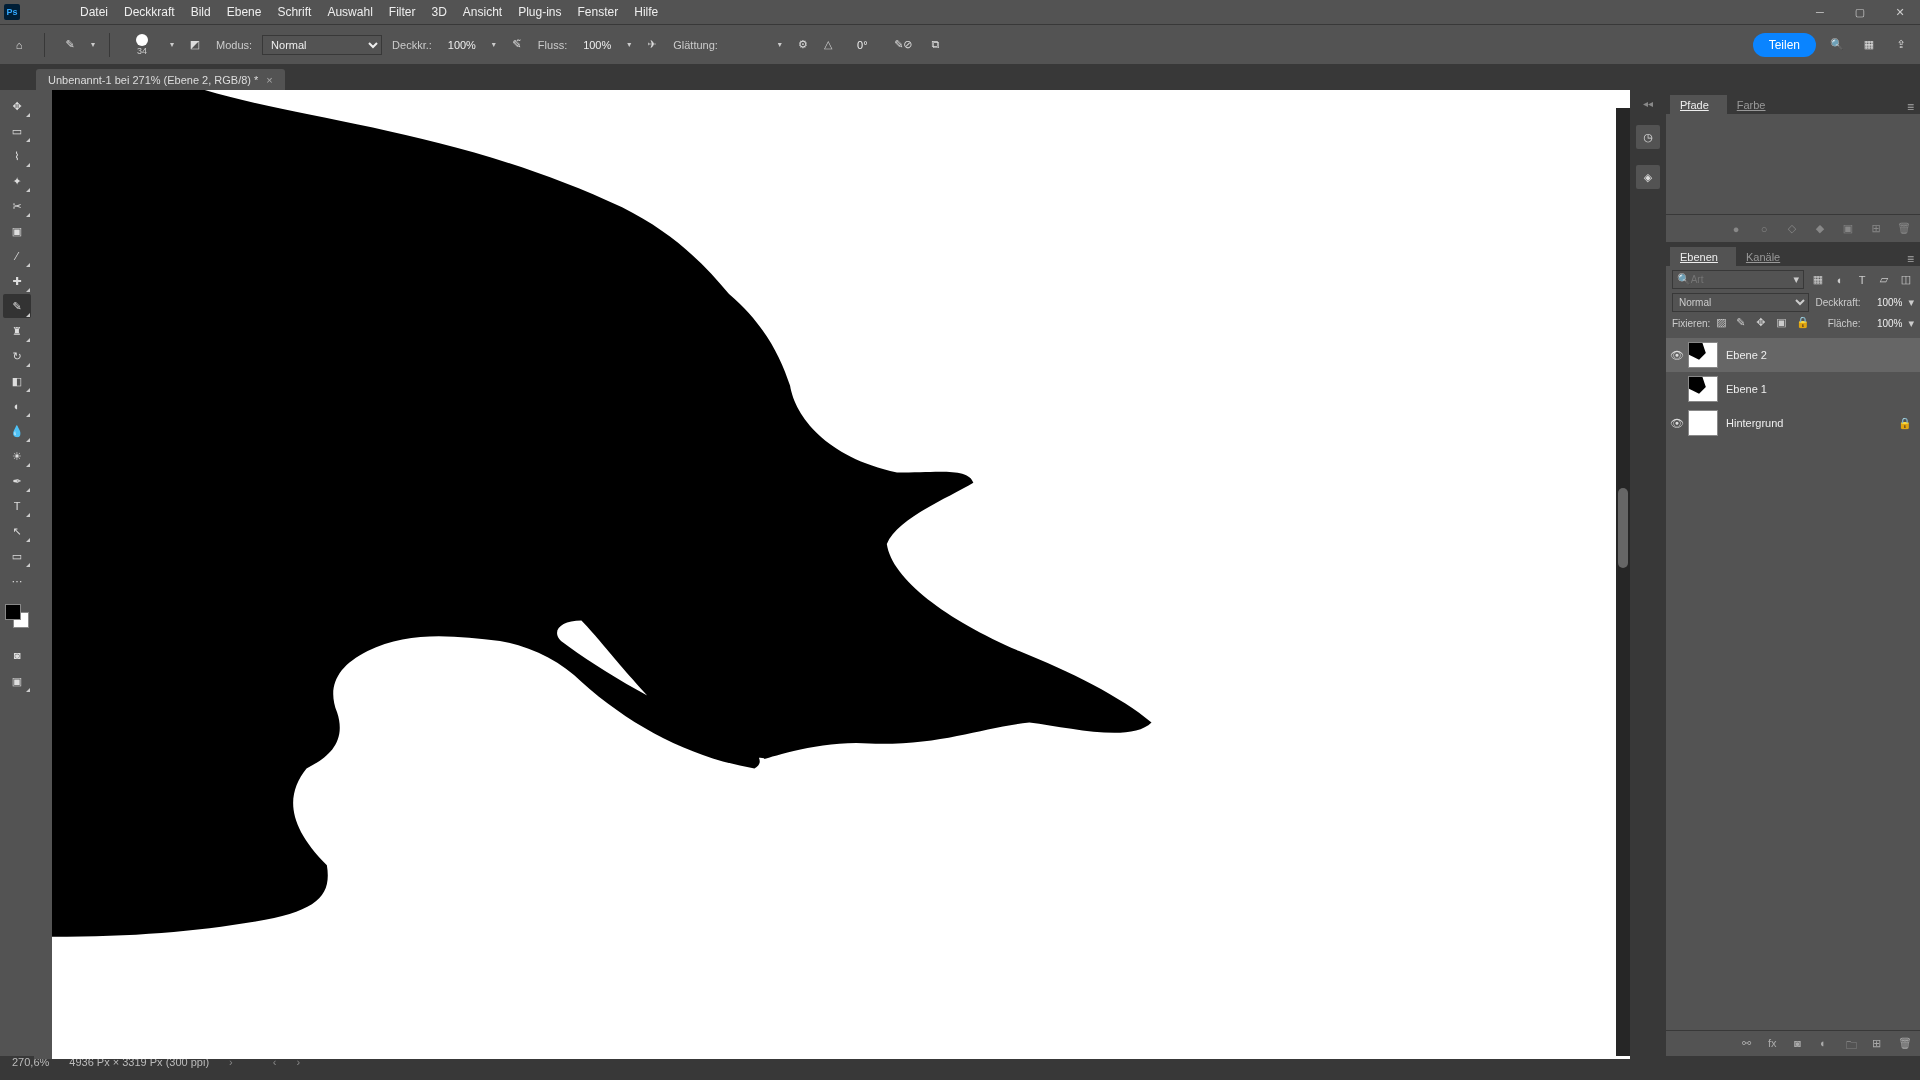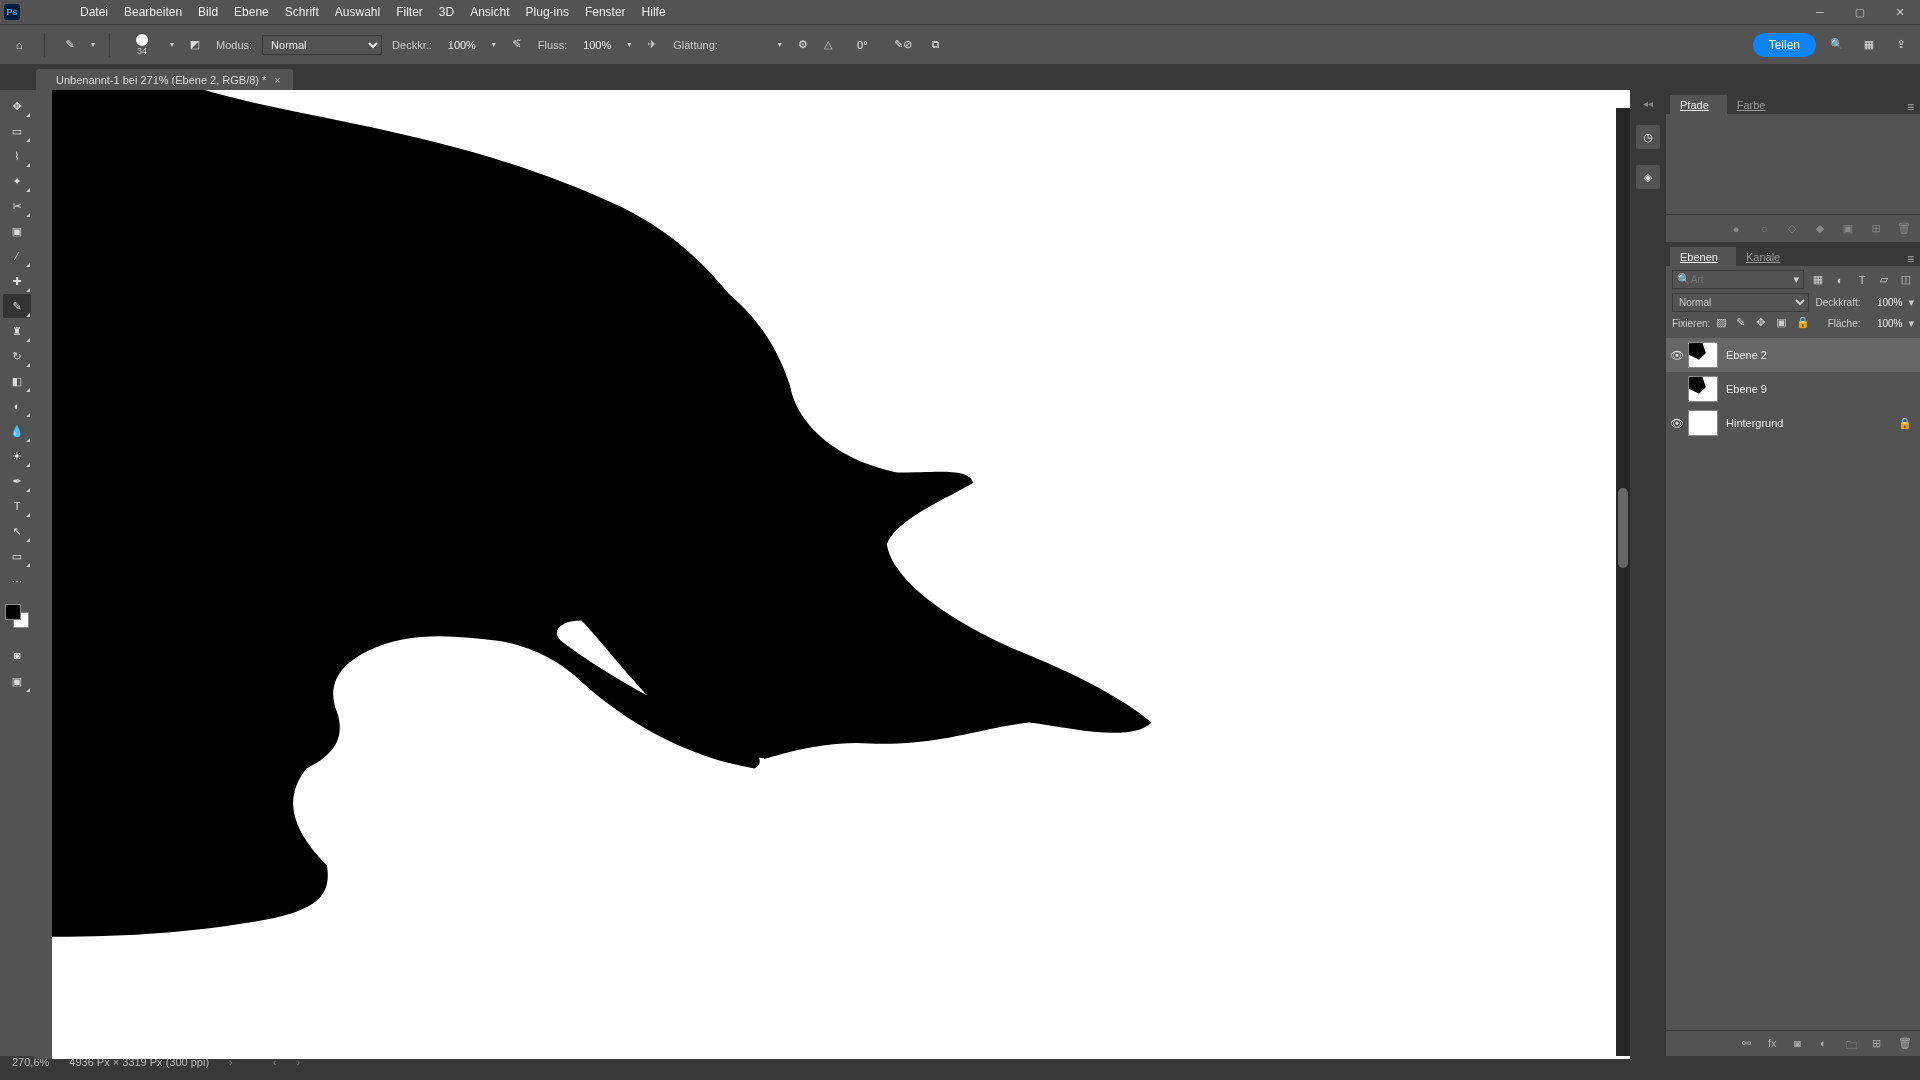--- a/index.html
+++ b/index.html
@@ -21,21 +21,21 @@
 #optionsbar select { background: #535353; color: #eee; border: 1px solid #383838; font-size: 11px; padding: 2px 4px; width: 120px; }
 #optionsbar .brush-preview { width: 36px; height: 28px; display: flex; flex-direction: column; align-items: center; justify-content: center; border: 1px solid transparent; }
 #optionsbar .brush-dot { width: 12px; height: 12px; border-radius: 50%; background: #fff; }
 #optionsbar .brush-size { font-size: 9px; color: #ccc; }
 #optionsbar .chev { font-size: 8px; color: #ccc; }
 #optionsbar .spacer { flex: 1; }
 #optionsbar .teilen-btn { background: #0a84ff; color: #fff; padding: 5px 16px; border-radius: 14px; font-size: 12px; }
 
 
 #tabbar { height: 26px; background: #383838; display: flex; align-items: flex-end; padding-left: 36px; }
-#tabbar .doc-tab { background: #535353; padding: 5px 12px 4px 20px; font-size: 11px; color: #ddd; display: flex; align-items: center; gap: 8px; border-radius: 3px 3px 0 0; }
+#tabbar .doc-tab { background: #535353; padding: 5px 12px 4px 12px; font-size: 11px; color: #ddd; display: flex; align-items: center; gap: 8px; border-radius: 3px 3px 0 0; }
 #tabbar .tab-close { color: #aaa; font-size: 11px; }
 
 
 #workspace { display: flex; height: calc(1080px - 24px - 40px - 26px - 24px); }
 
 
 #toolbar { width: 34px; background: #535353; display: flex; flex-direction: column; align-items: center; padding-top: 4px; gap: 1px; }
 #toolbar .tool { width: 28px; height: 24px; display: flex; align-items: center; justify-content: center; color: #ddd; position: relative; border-radius: 2px; }
 #toolbar .tool.active { background: #333; }
 #toolbar .tool .tri { position: absolute; right: 1px; bottom: 1px; width: 0; height: 0; border-right: 4px solid #ccc; border-top: 4px solid transparent; }
@@ -101,21 +101,21 @@
 #statusbar .doc-info { color: #bbb; }
 #statusbar .arrow { color: #888; }
 </style>
 </head>
 <body>
 
 <div id="menubar">
   <div class="ps-icon">Ps</div>
   <div id="menu-items" style="display: flex; margin-left: 44px;">
       <div class="menu-item">Datei</div>
-      <div class="menu-item">Bearbeiten</div>
+      <div class="menu-item">Deckkraft</div>
       <div class="menu-item">Bild</div>
       <div class="menu-item">Ebene</div>
       <div class="menu-item">Schrift</div>
       <div class="menu-item">Auswahl</div>
       <div class="menu-item">Filter</div>
       <div class="menu-item">3D</div>
       <div class="menu-item">Ansicht</div>
       <div class="menu-item">Plug-ins</div>
       <div class="menu-item">Fenster</div>
       <div class="menu-item">Hilfe</div>
@@ -328,21 +328,21 @@
           <div class="thumb">
             <div class="thumb-shape"></div>
           </div>
           <div class="name">Ebene 2</div>
         </div>
         <div class="layer-row">
           <div class="vis"></div>
           <div class="thumb">
             <div class="thumb-shape"></div>
           </div>
-          <div class="name">Ebene 9</div>
+          <div class="name">Ebene 1</div>
         </div>
         <div class="layer-row">
           <div class="vis">👁</div>
           <div class="thumb"></div>
           <div class="name italic">Hintergrund</div>
           <div class="lock">🔒</div>
         </div>
       </div>
 
     <div id="layer-footer">

